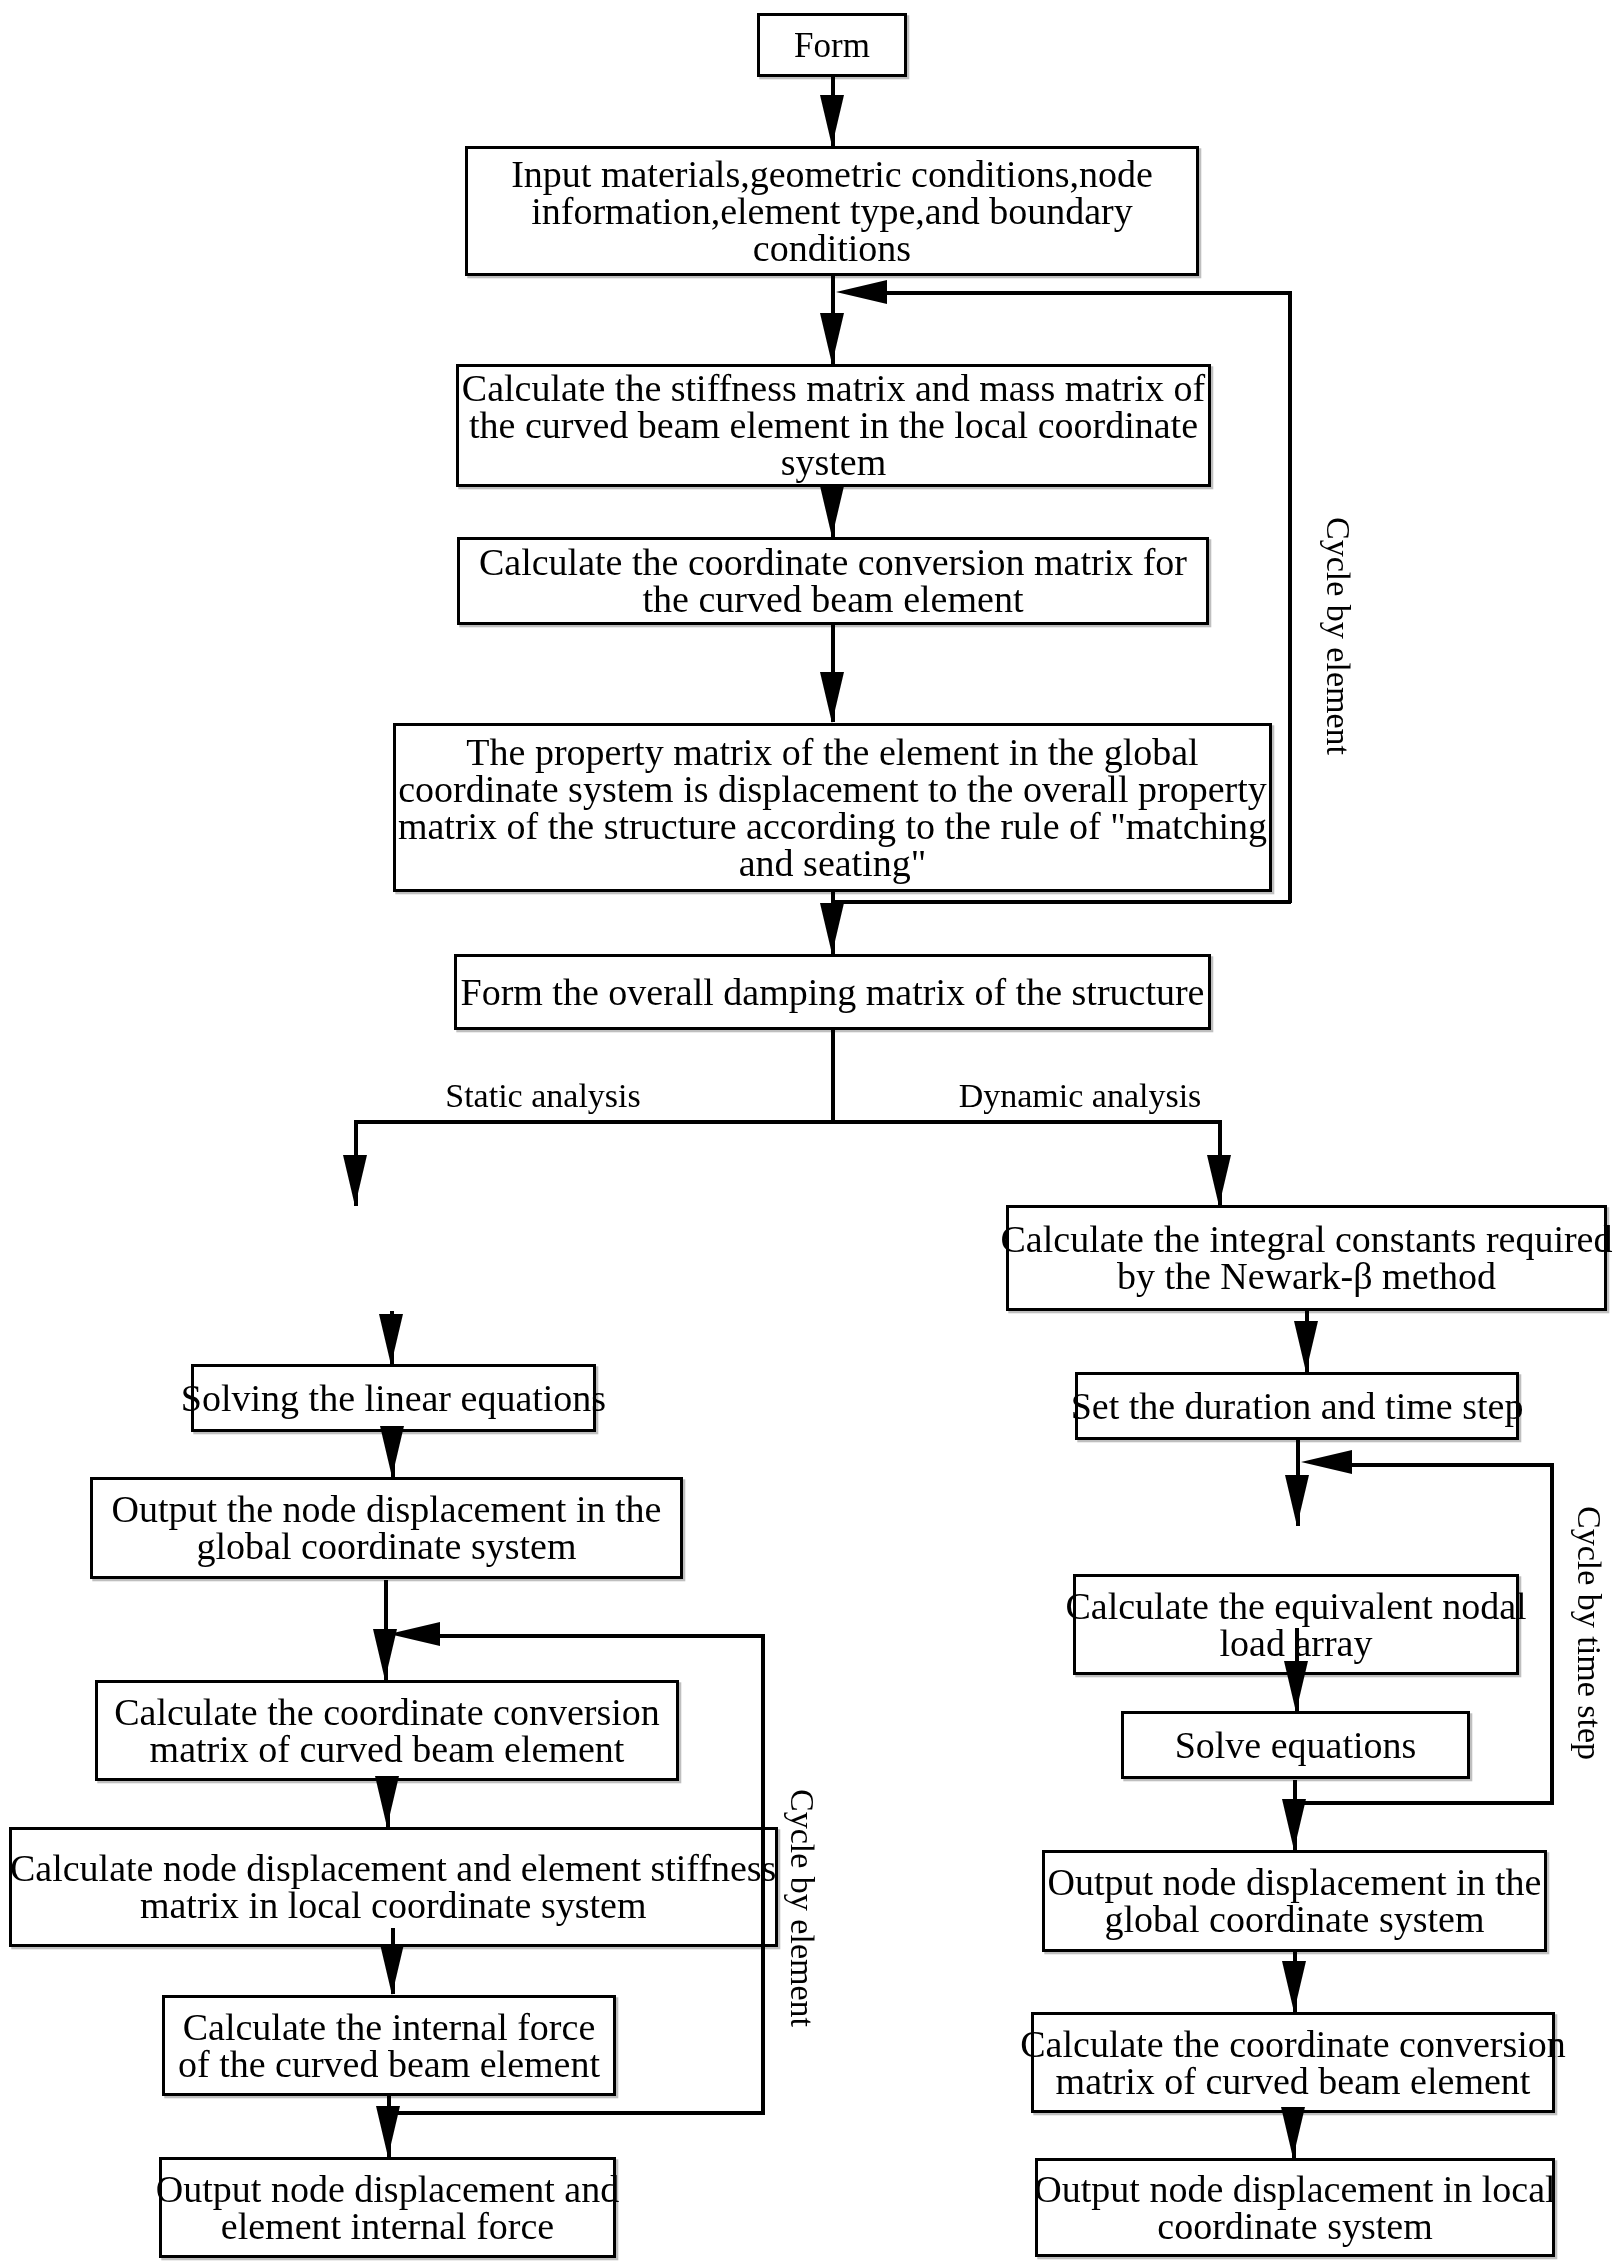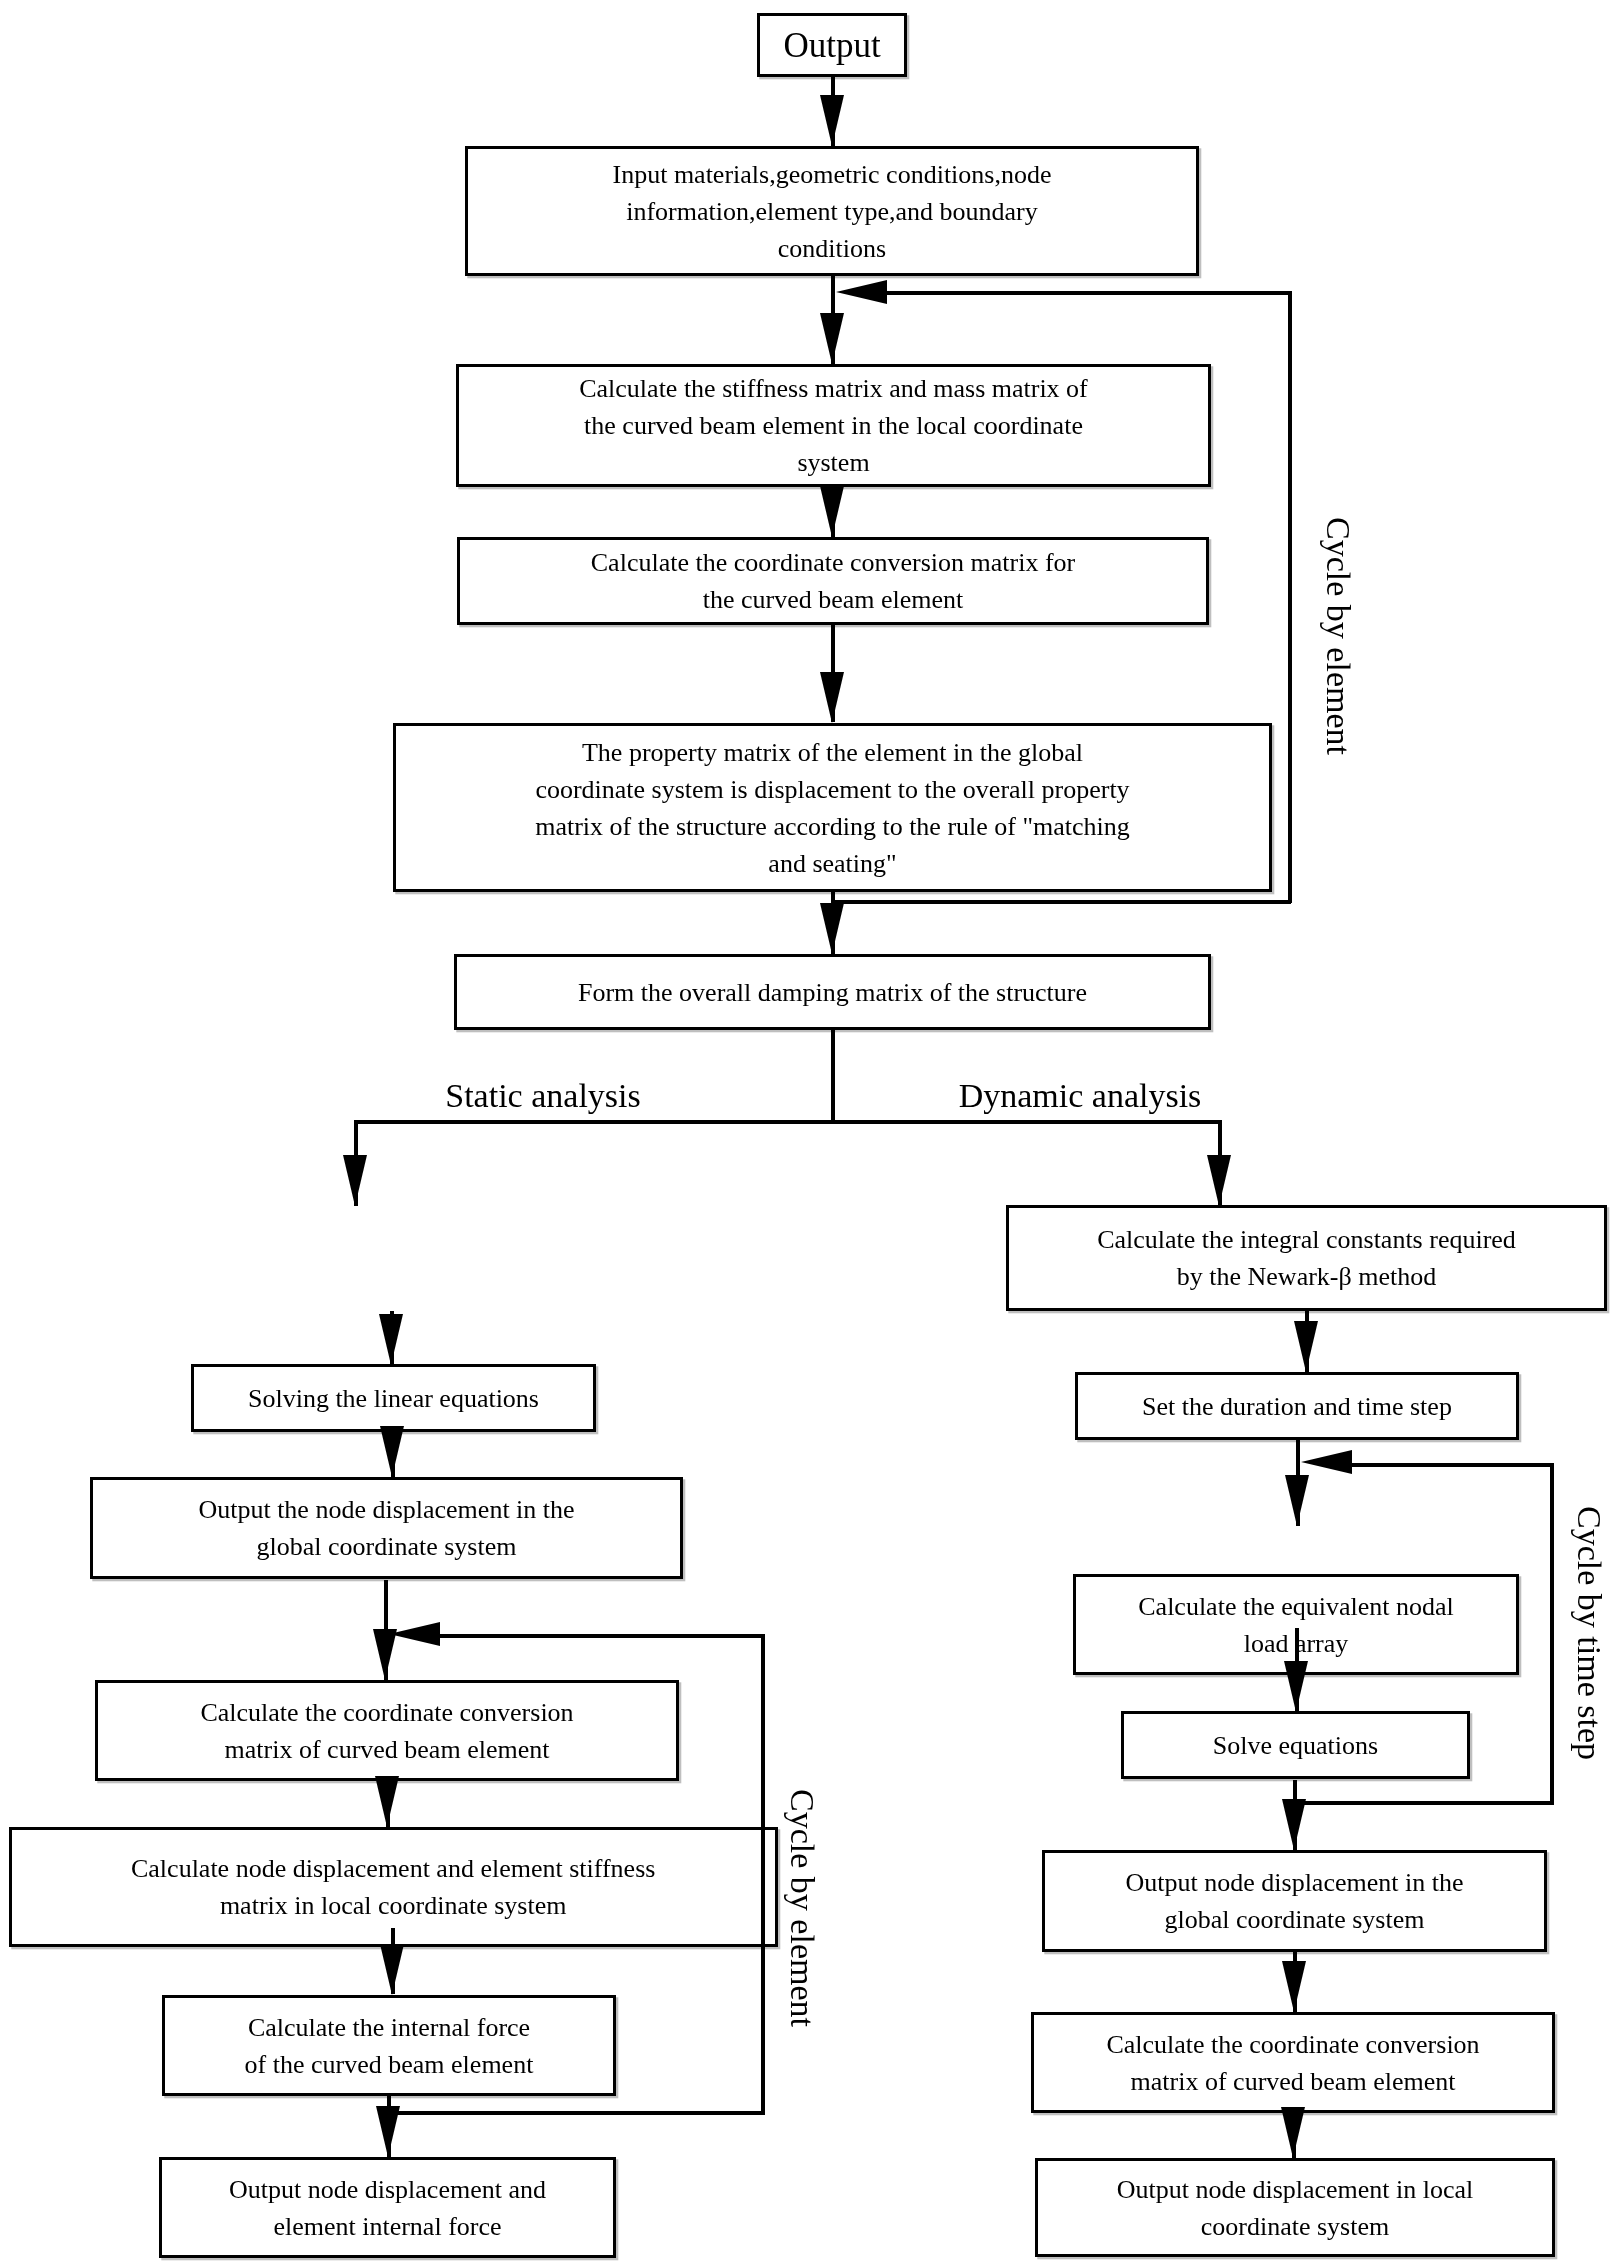--- a/index.html
+++ b/index.html
@@ -1,39 +1,39 @@
 <!DOCTYPE html>
 <html style="font-size:9.3px"><head>
 <meta charset="utf-8">
 <style>
   html,body{margin:0;padding:0;background:#ffffff;}
   .canvas{position:relative;width:1621px;height:2261px;background:#ffffff;overflow:hidden;
           font-family:"Liberation Serif","DejaVu Serif",serif;color:#000;}
   .box{position:absolute;border:3.5px solid #000;background:#fff;box-sizing:border-box;
        display:flex;flex-direction:column;justify-content:center;align-items:center;
-       text-align:center;font-size:26px;line-height:37px;
+       text-align:center;font-size:38px;line-height:37px;
        box-shadow:2.3px 2.3px 0 rgba(0,0,0,0.25);}
   .box .ln{white-space:nowrap;}
   .vl{position:absolute;width:3.5px;background:#000;}
   .hl{position:absolute;height:3.5px;background:#000;}
   .ah-d{position:absolute;width:0;height:0;border-left:12.7px solid transparent;
         border-right:12.7px solid transparent;border-top:51px solid #000;}
   .ah-l{position:absolute;width:0;height:0;border-top:12.7px solid transparent;
         border-bottom:12.7px solid transparent;border-right:51px solid #000;}
   .lbl{position:absolute;font-size:34px;white-space:nowrap;transform:translate(-50%,-50%);}
   .lbl.rot{transform:translate(-50%,-50%) rotate(90deg);}
   .start-font{font-size:35px;}
 </style>
 </head>
 <body>
 
 <div class="canvas">
 
   <div class="box start-font" style="left:757px;top:13.3px;width:150px;height:64px;">
-    <div class="ln">Output</div>
+    <div class="ln">Form</div>
   </div>
 
   <div class="box" style="left:465px;top:146px;width:734px;height:130px;">
     <div class="ln">Input materials,geometric conditions,node</div>
     <div class="ln">information,element type,and boundary</div>
     <div class="ln">conditions</div>
   </div>
 
   <div class="box" style="left:456px;top:364px;width:755px;height:123px;">
     <div class="ln">Calculate the stiffness matrix and mass matrix of</div>

